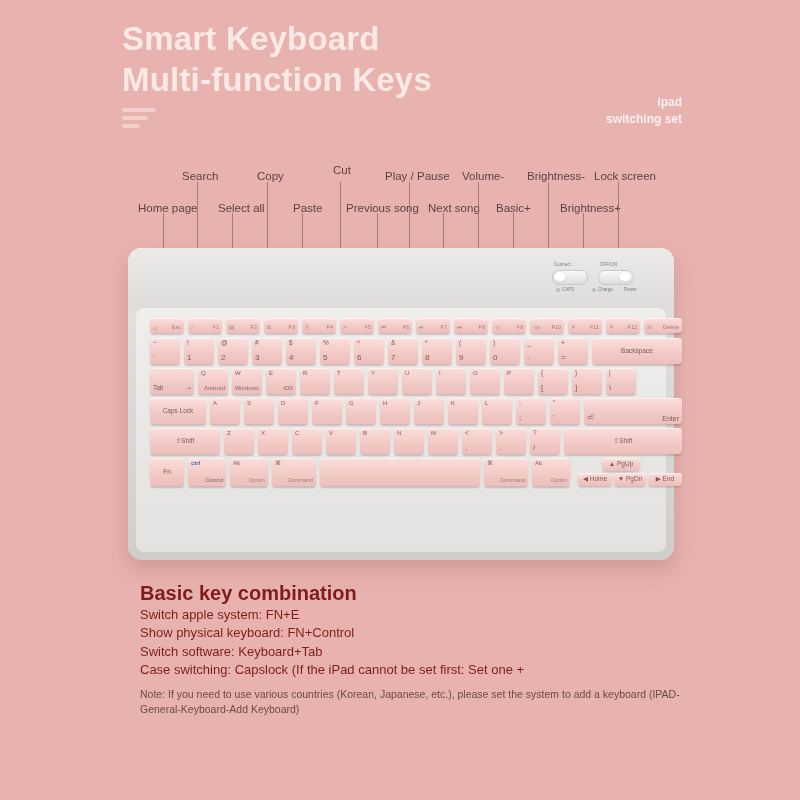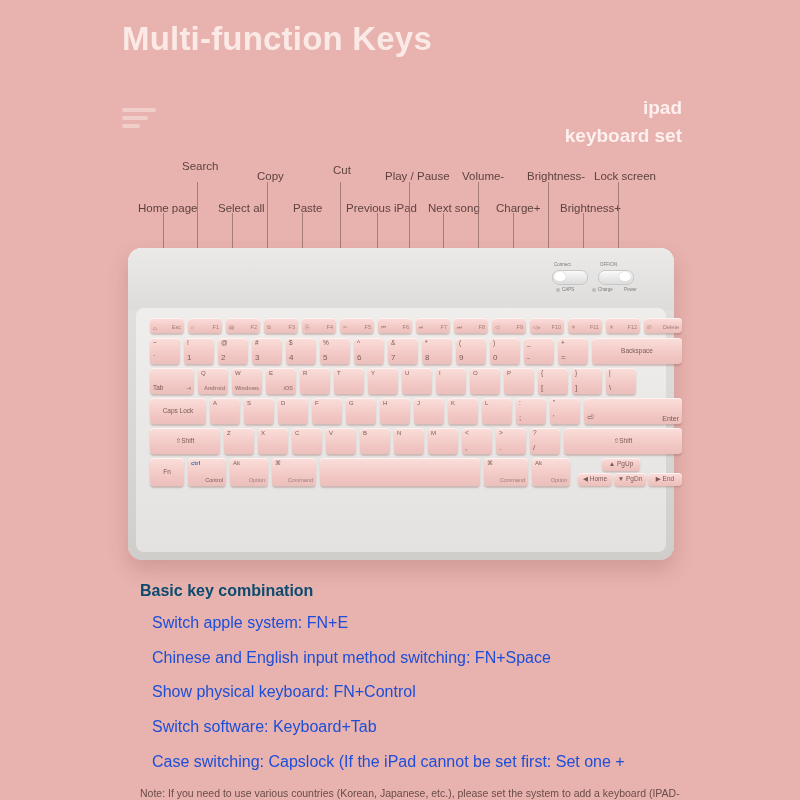--- a/index.html
+++ b/index.html
@@ -18,21 +18,21 @@
     font-size:33px;font-weight:bold;color:#fbe9e6;line-height:1.25;
     letter-spacing:.2px;
   }
   .hamburger{position:absolute;left:122px;top:108px;}
   .hamburger i{display:block;height:4px;background:#f0cfcb;margin-bottom:4px;border-radius:2px;}
   .hamburger i:nth-child(1){width:34px;}
   .hamburger i:nth-child(2){width:26px;}
   .hamburger i:nth-child(3){width:18px;}
 
   .brand{position:absolute;right:118px;top:94px;text-align:right;
-    color:#fdf0ee;font-size:19px;font-weight:bold;line-height:1.45;}
+    color:#fdf0ee;font-size:12px;font-weight:bold;line-height:1.45;}
 
   
   .callout{position:absolute;font-size:11.5px;color:#5e4340;white-space:nowrap;}
   .leader{position:absolute;width:1px;background:#8d6a66;opacity:.75;}
 
   
   .kb{
     position:absolute;left:128px;top:248px;width:546px;height:312px;
     background:linear-gradient(180deg,#e4e3e1 0%,#d9d8d6 55%,#cfcecb 100%);
     border-radius:14px;
@@ -75,56 +75,57 @@
   .key .ctr{position:absolute;inset:0;display:flex;align-items:center;justify-content:center;font-size:6.5px;}
   .key .tl{position:absolute;left:3px;top:2px;font-size:6px;}
   .key .br{position:absolute;right:3px;bottom:2px;font-size:5.5px;color:#a07d79;}
   .key .bl{position:absolute;left:3px;bottom:2px;font-size:5.5px;color:#a07d79;}
   .key.wide .ctr{font-size:6.5px;}
   .fn-row .key{font-size:6px;}
   .blue{color:#3f6fb5;font-weight:bold;}
 
   
   .info{position:absolute;left:140px;top:582px;width:540px;}
-  .info h2{margin:0 0 1px 0;font-size:16px;font-weight:bold;color:#0c4a6e;}
-  .info p{margin:12px;font-size:16px;line-height:1.42;color:#1d4ed8;}
+  .info h2{margin:0 0 1px 0;font-size:20px;font-weight:bold;color:#7f1d1d;}
+  .info p{margin:0;font-size:13px;line-height:1.42;color:#7f1d1d;}
   .note{margin-top:7px;font-size:10.5px;line-height:1.4;color:#6a4c49;}
 </style>
 </head>
 <body>
 
 <div class="stage">
 
   <div class="headline">
+    <div class="l1">Smart Keyboard</div>
     <div class="l2">Multi-function Keys</div>
   </div>
   <div class="hamburger">
       <i></i>
       <i></i>
       <i></i>
     </div>
   <div class="brand">
     <div>ipad</div>
-    <div>keyboard set</div>
+    <div>switching set</div>
   </div>
 
-  <div class="callout" style="left:182px;top:160px">Search</div>
+  <div class="callout" style="left:182px;top:170px">Search</div>
   <div class="callout" style="left:257px;top:170px">Copy</div>
   <div class="callout" style="left:333px;top:164px">Cut</div>
   <div class="callout" style="left:385px;top:170px">Play / Pause</div>
   <div class="callout" style="left:462px;top:170px">Volume-</div>
   <div class="callout" style="left:527px;top:170px">Brightness-</div>
   <div class="callout" style="left:594px;top:170px">Lock screen</div>
 
   <div class="callout" style="left:138px;top:202px">Home page</div>
   <div class="callout" style="left:218px;top:202px">Select all</div>
   <div class="callout" style="left:293px;top:202px">Paste</div>
-  <div class="callout" style="left:346px;top:202px">Previous iPad</div>
+  <div class="callout" style="left:346px;top:202px">Previous song</div>
   <div class="callout" style="left:428px;top:202px">Next song</div>
-  <div class="callout" style="left:496px;top:202px">Charge+</div>
+  <div class="callout" style="left:496px;top:202px">Basic+</div>
   <div class="callout" style="left:560px;top:202px">Brightness+</div>
 
   <div class="leader" style="left:163px;top:213px;height:106px"></div>
   <div class="leader" style="left:197px;top:182px;height:137px"></div>
   <div class="leader" style="left:232px;top:213px;height:106px"></div>
   <div class="leader" style="left:267px;top:182px;height:137px"></div>
   <div class="leader" style="left:302px;top:213px;height:106px"></div>
   <div class="leader" style="left:340px;top:182px;height:137px"></div>
   <div class="leader" style="left:377px;top:213px;height:106px"></div>
   <div class="leader" style="left:409px;top:182px;height:137px"></div>
@@ -452,20 +453,19 @@
             <span class="ctr"><span>▶</span>&nbsp;<span>End</span></span>
           </div>
       </div>
 
     </div>
   </div>
 
   <div class="info">
     <h2>Basic key combination</h2>
     <p>Switch apple system: FN+E</p>
-    <p>Chinese and English input method switching: FN+Space</p>
     <p>Show physical keyboard: FN+Control</p>
     <p>Switch software: Keyboard+Tab</p>
     <p>Case switching: Capslock (If the iPad cannot be set first: Set one +</p>
     <div class="note">Note: If you need to use various countries (Korean, Japanese, etc.), please set the system to add a keyboard (IPAD-General-Keyboard-Add Keyboard)</div>
   </div>
 
 </div>
 
 </body></html>

